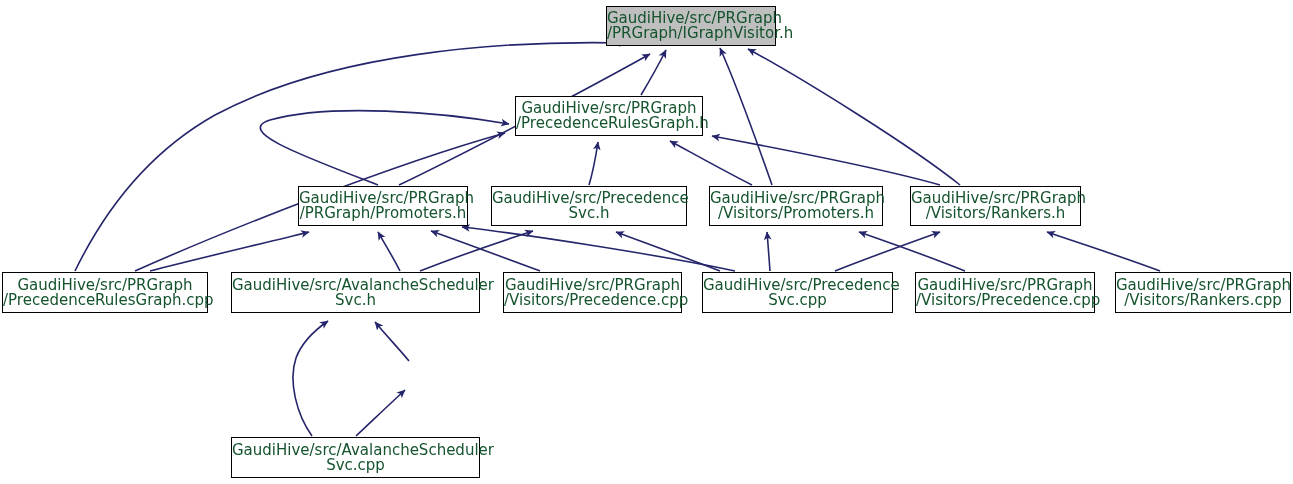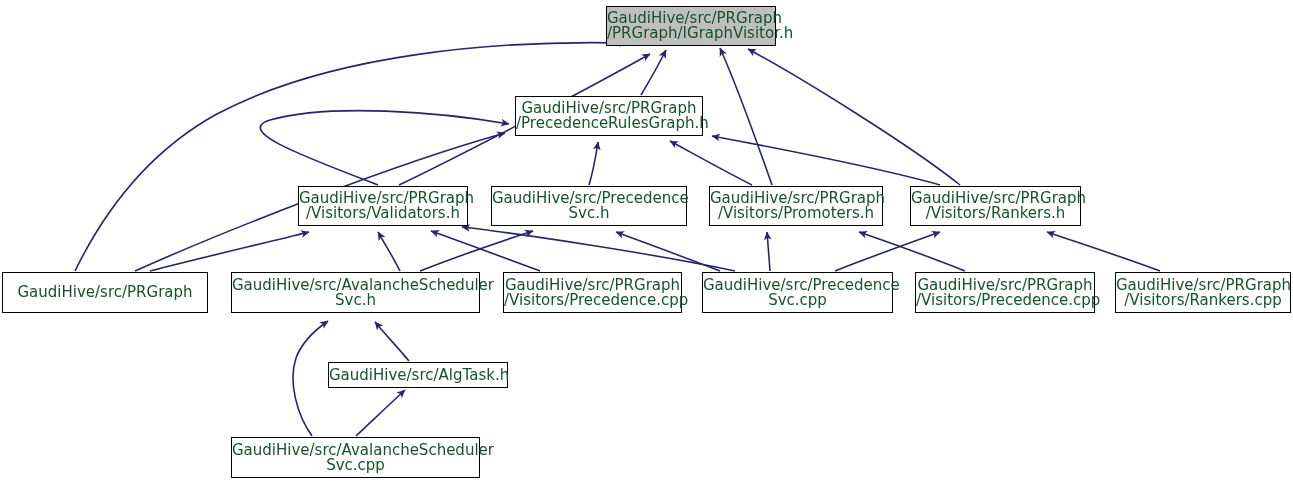--- a/index.html
+++ b/index.html
@@ -86,25 +86,24 @@
       <path d="M835,271 C870,257 915,241 940,232"></path>
       <path d="M1160,271 C1120,256 1070,240 1047,232"></path>
 
       <path d="M312,436 C297,415 288,382 296,358 C302,342 315,330 328,321"></path>
       <path d="M409,361 C400,350 385,334 375,322"></path>
       <path d="M356,436 C372,421 393,401 405,390"></path>
     </g>
   </svg>
 <div class="node root" style="left: 606px; top: 6px; width: 170px; height: 40px;"><span class="lbl"><span>GaudiHive/src/PRGraph</span><br><span>/PRGraph/IGraphVisitor.h</span></span></div>
     <div class="node" style="left: 515px; top: 96px; width: 188px; height: 40px;"><span class="lbl"><span>GaudiHive/src/PRGraph</span><br><span>/PrecedenceRulesGraph.h</span></span></div>
-    <div class="node" style="left: 298px; top: 186px; width: 170px; height: 40px;"><span class="lbl"><span>GaudiHive/src/PRGraph</span><br><span>/Visitors/Validators.h</span></span></div>
+    <div class="node" style="left: 298px; top: 186px; width: 170px; height: 40px;"><span class="lbl"><span>GaudiHive/src/PRGraph</span><br><span>/PRGraph/Promoters.h</span></span></div>
     <div class="node" style="left: 491px; top: 186px; width: 196px; height: 40px;"><span class="lbl"><span>GaudiHive/src/Precedence</span><br><span>Svc.h</span></span></div>
     <div class="node" style="left: 709px; top: 186px; width: 174px; height: 40px;"><span class="lbl"><span>GaudiHive/src/PRGraph</span><br><span>/Visitors/Promoters.h</span></span></div>
     <div class="node" style="left: 910px; top: 186px; width: 171px; height: 40px;"><span class="lbl"><span>GaudiHive/src/PRGraph</span><br><span>/Visitors/Rankers.h</span></span></div>
-    <div class="node" style="left: 2px; top: 272px; width: 206px; height: 41px;"><span class="lbl"><span>GaudiHive/src/PRGraph</span><br></span></div>
+    <div class="node" style="left: 2px; top: 272px; width: 206px; height: 41px;"><span class="lbl"><span>GaudiHive/src/PRGraph</span><br><span>/PrecedenceRulesGraph.cpp</span></span></div>
     <div class="node" style="left: 231px; top: 272px; width: 249px; height: 41px;"><span class="lbl"><span>GaudiHive/src/AvalancheScheduler</span><br><span>Svc.h</span></span></div>
     <div class="node" style="left: 503px; top: 272px; width: 179px; height: 41px;"><span class="lbl"><span>GaudiHive/src/PRGraph</span><br><span>/Visitors/Precedence.cpp</span></span></div>
     <div class="node" style="left: 702px; top: 272px; width: 191px; height: 41px;"><span class="lbl"><span>GaudiHive/src/Precedence</span><br><span>Svc.cpp</span></span></div>
     <div class="node" style="left: 915px; top: 272px; width: 180px; height: 41px;"><span class="lbl"><span>GaudiHive/src/PRGraph</span><br><span>/Visitors/Precedence.cpp</span></span></div>
     <div class="node" style="left: 1115px; top: 272px; width: 176px; height: 41px;"><span class="lbl"><span>GaudiHive/src/PRGraph</span><br><span>/Visitors/Rankers.cpp</span></span></div>
-    <div class="node" style="left: 328px; top: 362px; width: 180px; height: 26px;"><span class="lbl"><span>GaudiHive/src/AlgTask.h</span></span></div>
     <div class="node" style="left: 231px; top: 437px; width: 249px; height: 41px;"><span class="lbl"><span>GaudiHive/src/AvalancheScheduler</span><br><span>Svc.cpp</span></span></div>
   </div>
 
 </body></html>

